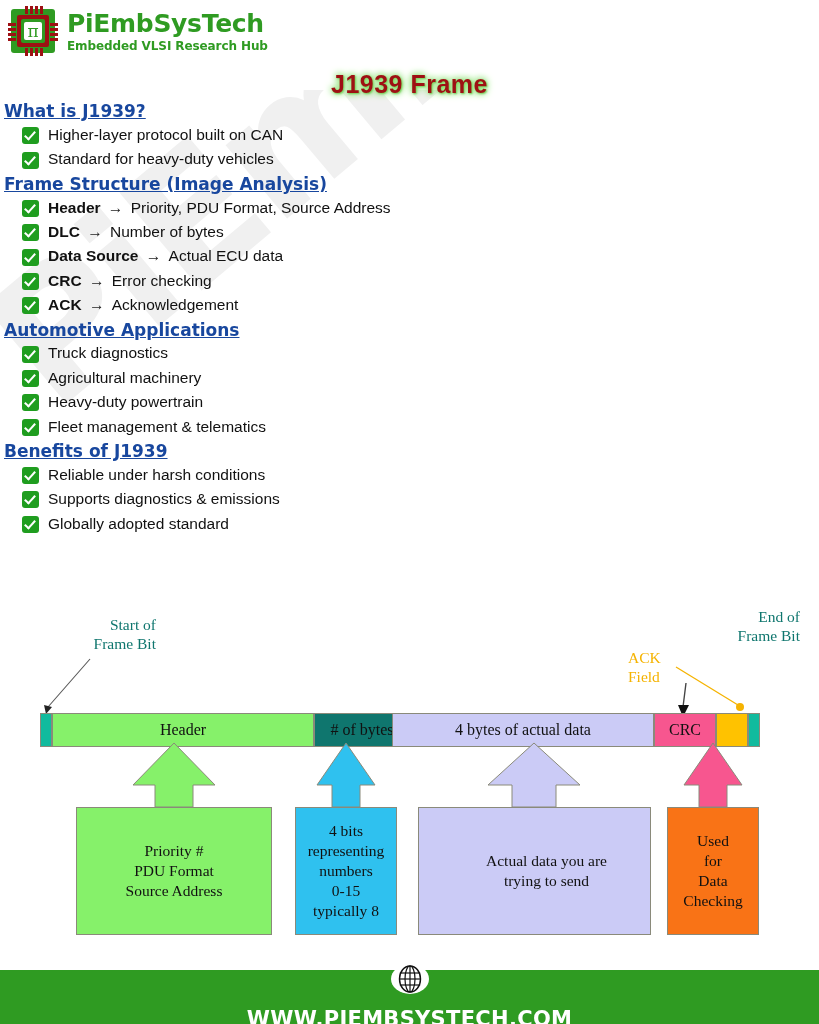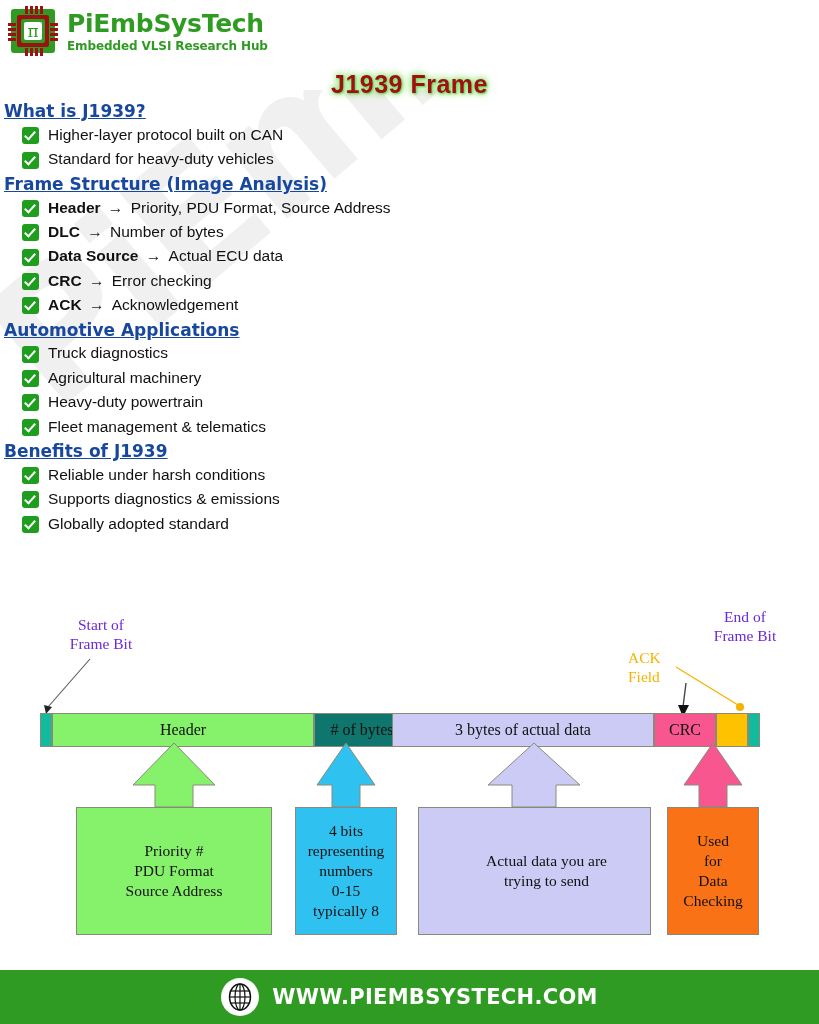--- a/index.html
+++ b/index.html
@@ -70,41 +70,41 @@
     content:"";position:absolute;left:5px;top:2px;width:4px;height:9px;
     border:solid #fff;border-width:0 2.4px 2.4px 0;transform:rotate(42deg);
   }
   .li-strong{font-weight:bold;}
   .arrow-g{padding:0 3px;color:#222;}
 
   
   .diagram{position:absolute;left:0;top:595px;width:819px;height:365px;}
   .dg-label{
     position:absolute;font-family:"Liberation Serif",serif;
-    font-size:15.5px;color:#6d28d9;line-height:1.25;text-align:center;
+    font-size:15.5px;color:#0f766e;line-height:1.25;text-align:right;
   }
   .dg-label.ack{color:#f5b301;text-align:left;}
   .seg{
     position:absolute;top:0;height:34px;box-sizing:border-box;
     border:1px solid #8a8a7a;
     font-family:"Liberation Serif",serif;font-size:16px;color:#111;
     display:flex;align-items:center;justify-content:center;white-space:nowrap;
   }
   .cbox{
     position:absolute;box-sizing:border-box;border:1px solid #8a8a7a;
     font-family:"Liberation Serif",serif;font-size:15.5px;color:#111;
     display:flex;align-items:center;justify-content:center;text-align:center;
     line-height:1.3;
   }
   svg{display:block;overflow:visible;}
 
   
   .footer{
     position:absolute;left:0;bottom:0;width:819px;height:54px;background:#2f9b22;
-    display:flex;align-items:center;justify-content:center;gap:13px;z-index:3;
+    display:flex;align-items:center;justify-content:center;gap:13px;z-index:3;flex-direction:column;
   }
   .globe{width:38px;height:38px;border-radius:50%;background:#fff;
          display:flex;align-items:center;justify-content:center;}
   .foot-url{
     font-family:"DejaVu Sans",sans-serif;font-weight:bold;color:#fff;
     font-size:21px;letter-spacing:0.3px;
   }
 </style>
 </head>
 <body>
@@ -241,21 +241,21 @@
     <line x1="686" y1="88" x2="683" y2="112" stroke="#444" stroke-width="1.4"></line>
     <polygon points="683,122 678,110 689,110" fill="#111"></polygon>
     <line x1="676" y1="72" x2="738" y2="110" stroke="#f5b301" stroke-width="1.3"></line>
     <circle cx="740" cy="112" r="4" fill="#f5b301"></circle>
   </svg>
 
   <div id="bar" style="position:absolute;left:40px;top:118px;">
       <div class="seg" style="left: 0px; width: 12px; background: rgb(17, 187, 158);"></div>
       <div class="seg" style="left: 12px; width: 262px; background: rgb(134, 241, 106);">Header</div>
       <div class="seg" style="left: 274px; width: 96px; background: #0f766e;"># of bytes</div>
-      <div class="seg" style="left: 352px; width: 262px; background: rgb(203, 203, 246);">3 bytes of actual data</div>
+      <div class="seg" style="left: 352px; width: 262px; background: rgb(203, 203, 246);">4 bytes of actual data</div>
       <div class="seg" style="left: 614px; width: 62px; background: rgb(247, 86, 143);">CRC</div>
       <div class="seg" style="left: 676px; width: 32px; background: rgb(255, 194, 0);"></div>
       <div class="seg" style="left: 708px; width: 12px; background: rgb(17, 187, 158);"></div>
     </div>
 
   <svg style="position:absolute;left:0;top:0;width:819px;height:365px;">
     <polygon points="129,150 175,150 175,167 197,167 174,190 151,167 173,167 173,150" fill="none" stroke="none"></polygon>
     <polygon points="174,148 215,190 193,190 193,212 155,212 155,190 133,190" fill="#86f16a" stroke="#8a8a7a" stroke-width="1"></polygon>
     <polygon points="346,148 375,190 360,190 360,212 332,212 332,190 317,190" fill="#2fc1ef" stroke="#8a8a7a" stroke-width="1"></polygon>
     <polygon points="534,148 580,190 556,190 556,212 512,212 512,190 488,190" fill="#cbcbf6" stroke="#8a8a7a" stroke-width="1"></polygon>

